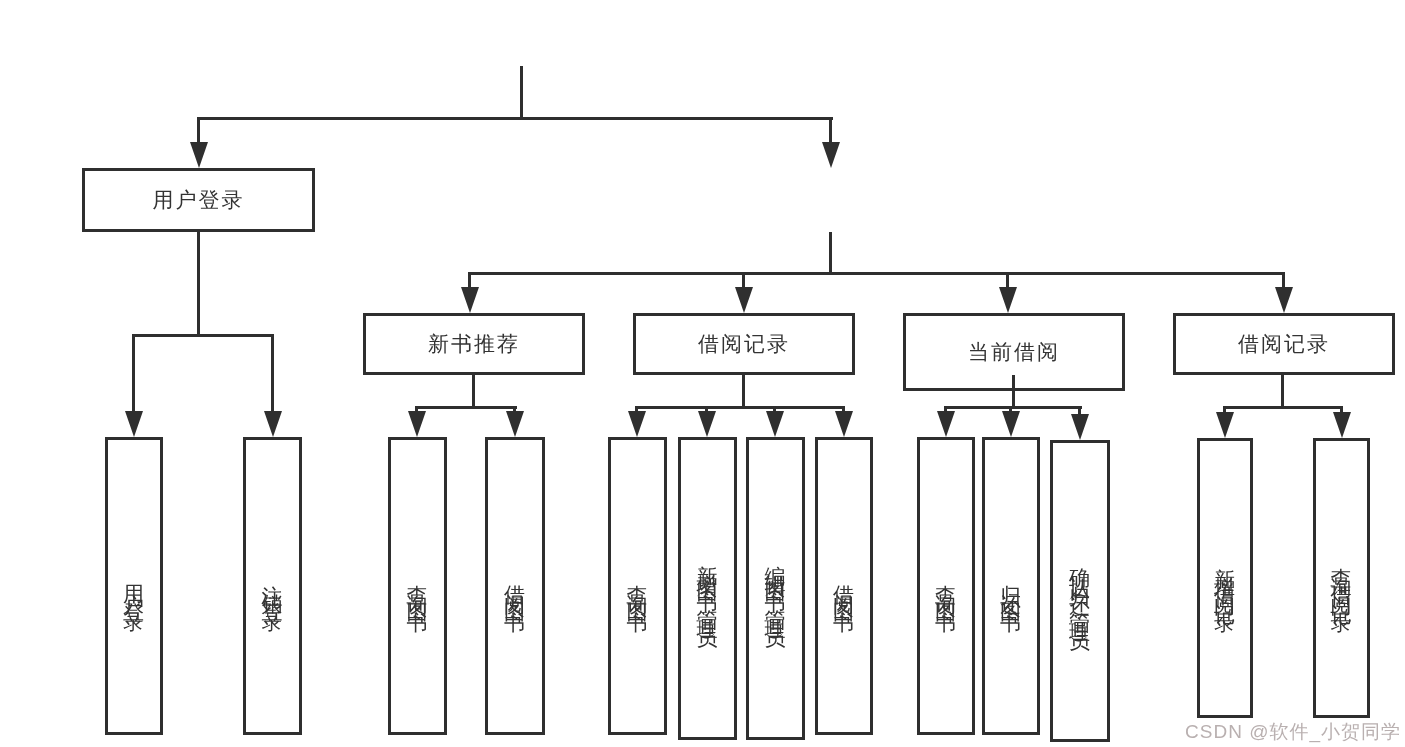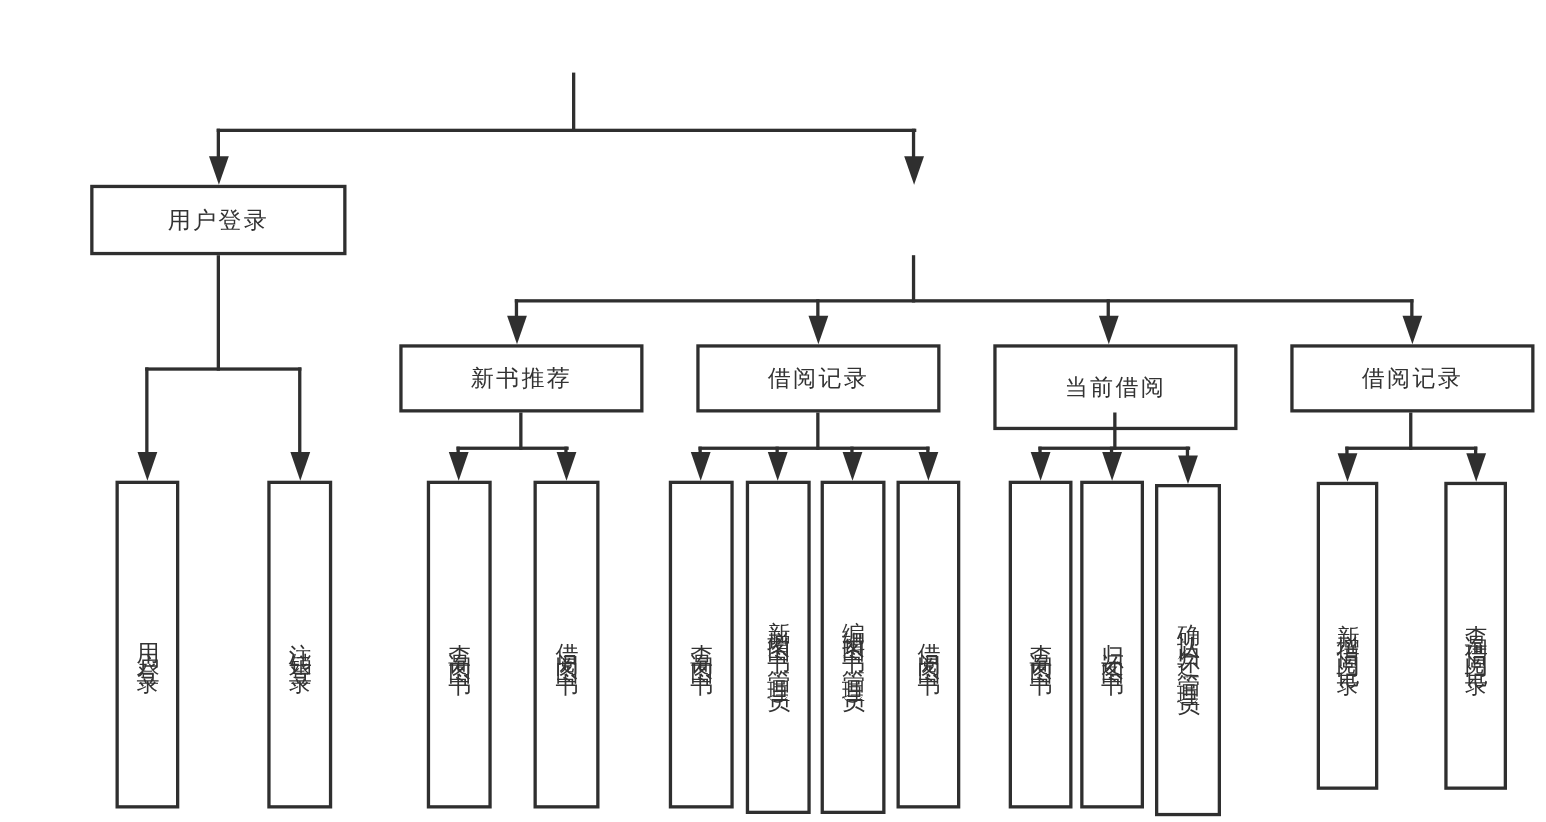--- a/index.html
+++ b/index.html
@@ -172,14 +172,15 @@
   <div class="vline" style="left:1078px;top:406px;height:10px;"></div>
   <div class="arrow" style="left:1071px;top:414px;"></div>
 
   <div class="vline" style="left:1281px;top:375px;height:34px;"></div>
   <div class="hline" style="left:1223px;top:406px;width:120px;"></div>
   <div class="vline" style="left:1223px;top:406px;height:10px;"></div>
   <div class="arrow" style="left:1216px;top:412px;"></div>
   <div class="vline" style="left:1340px;top:406px;height:10px;"></div>
   <div class="arrow" style="left:1333px;top:412px;"></div>
 
+  <div class="watermark">CSDN @软件_小贺同学</div>
 
 </div>
 
 </body></html>

